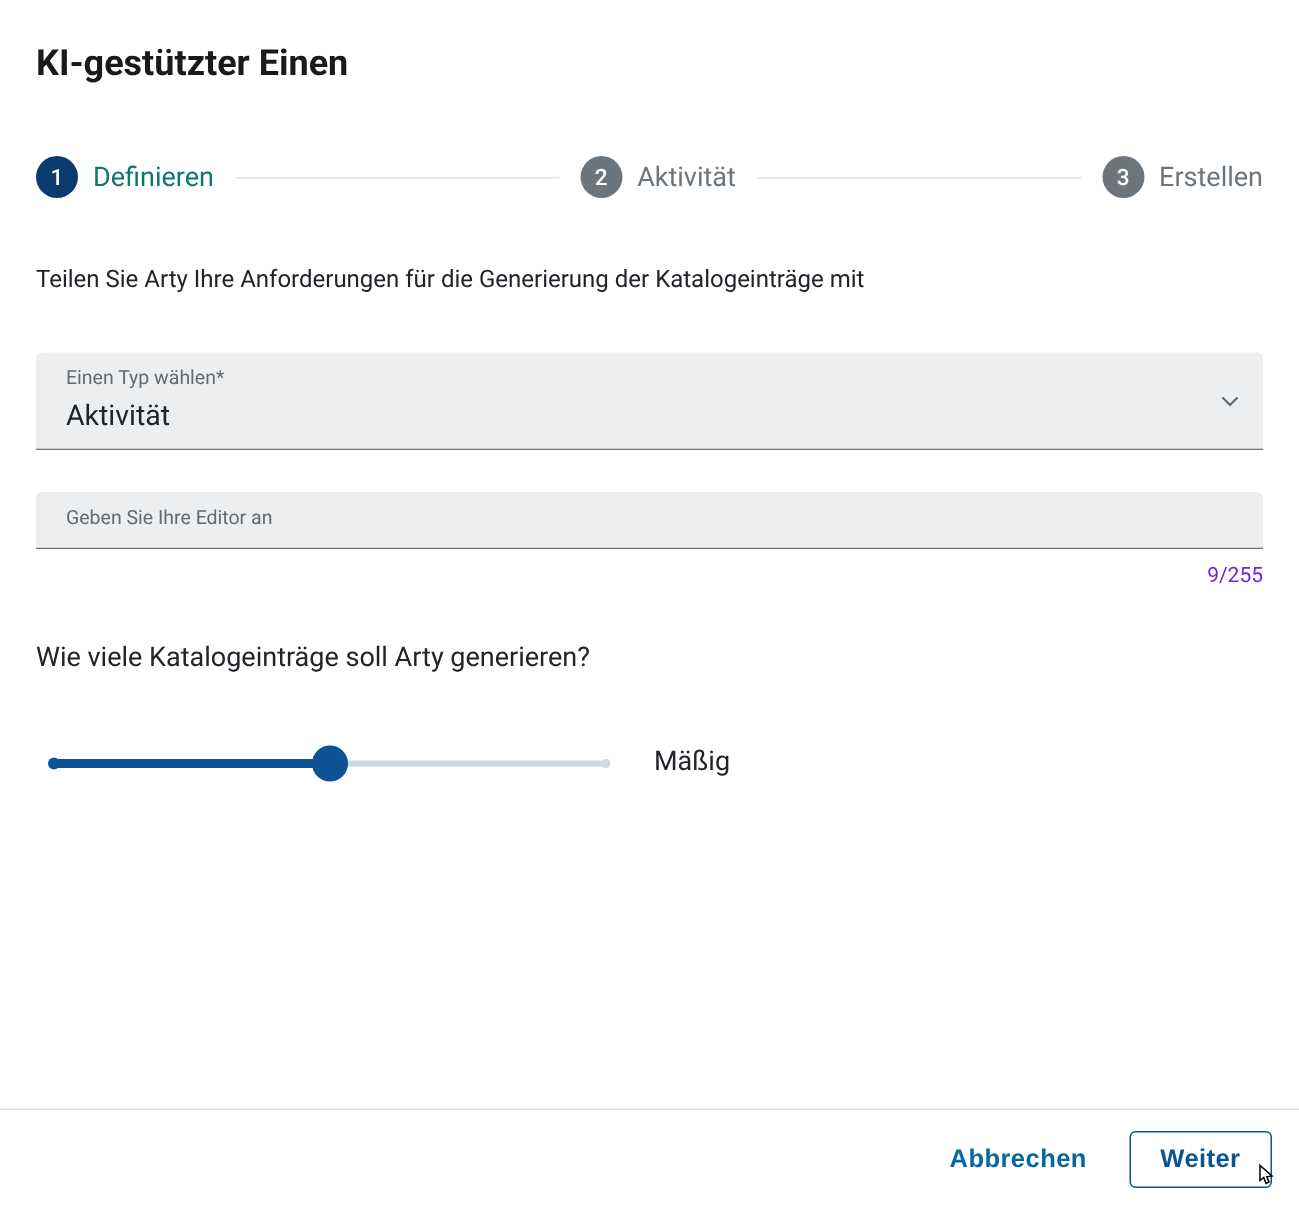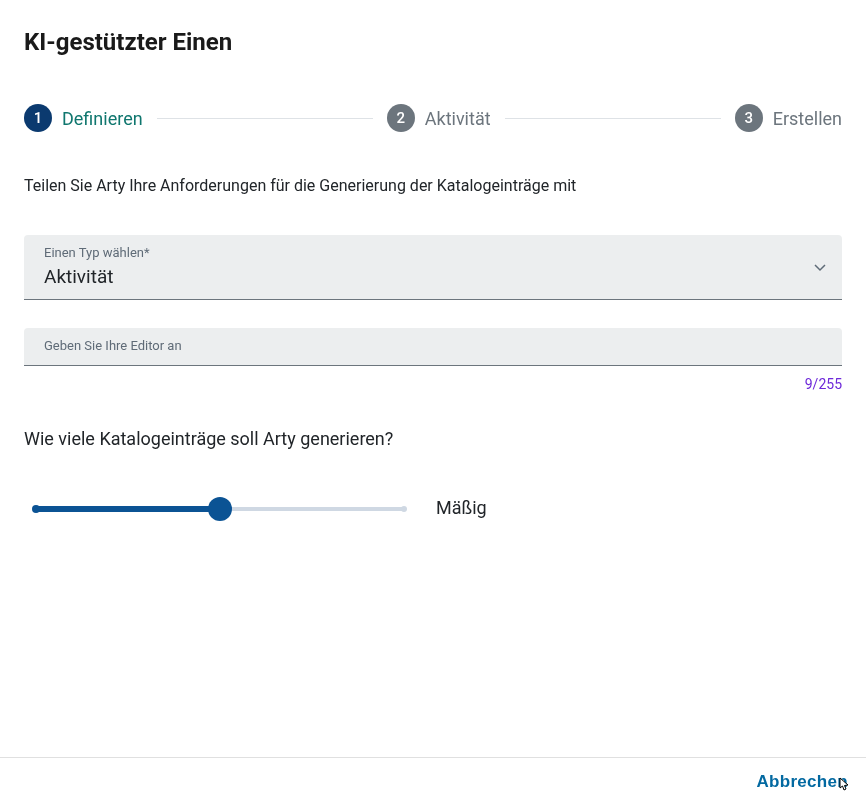--- a/index.html
+++ b/index.html
@@ -262,19 +262,20 @@
       <div class="slider-track-bg"></div>
       <div class="slider-track-fill"></div>
       <div class="slider-thumb"></div>
     </div>
     <div class="slider-label">Mäßig</div>
   </div>
 </div>
 
 <div class="footer">
   <button class="btn-text">Abbrechen</button>
+  <button class="btn-outline">Weiter</button>
 </div>
 
 <div class="cursor-pointer">
   <svg width="18" height="20" viewBox="0 0 18 20">
     <path d="M6 2 L6 12 L8.5 10 L10 14 L12 13 L10.5 9.5 L14 9 Z" fill="#fff" stroke="#000" stroke-width="1"></path>
   </svg>
 </div>
 
 </body></html>

